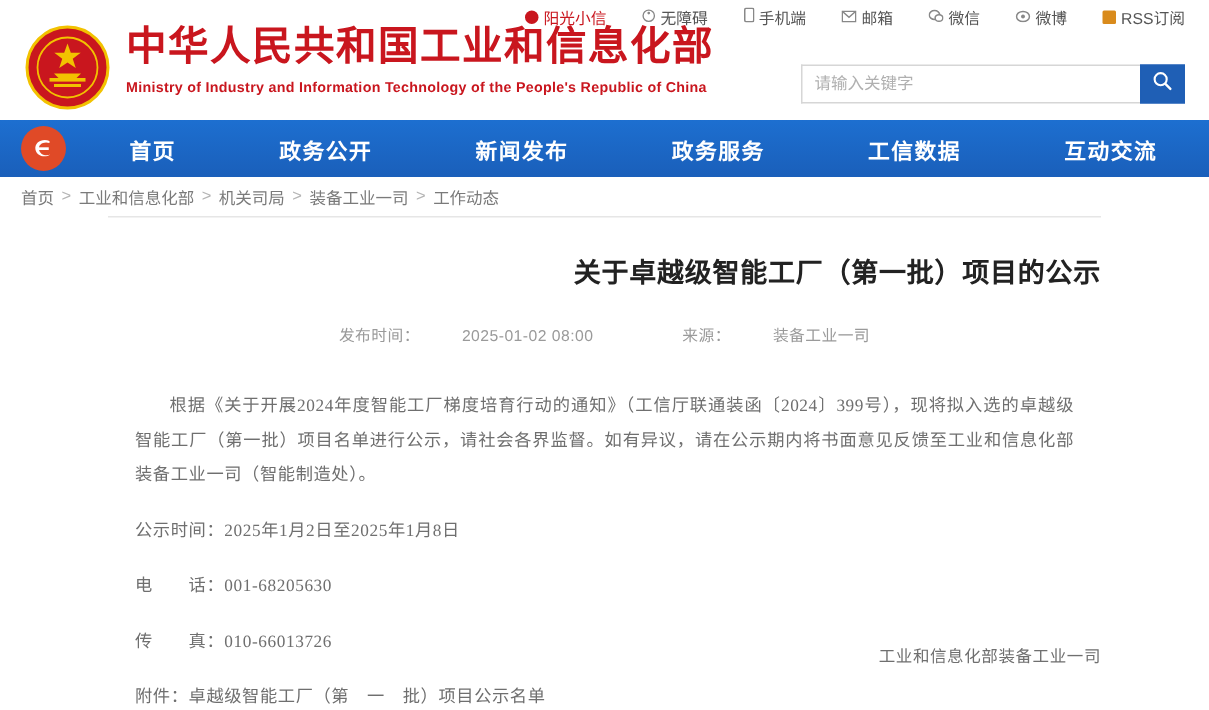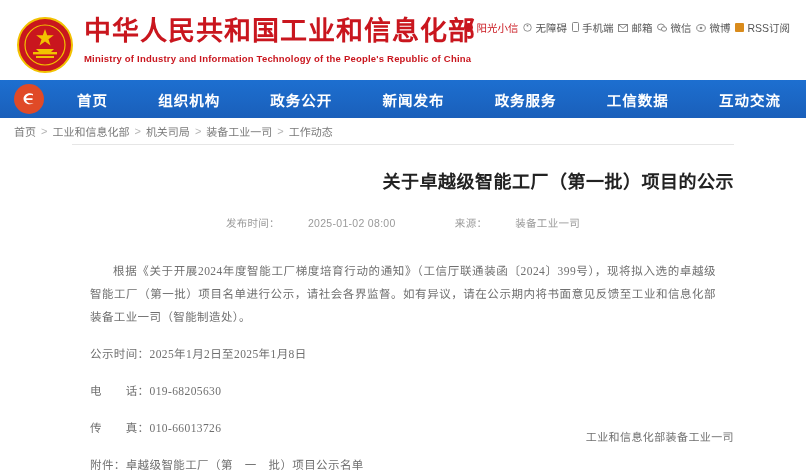--- a/index.html
+++ b/index.html
@@ -44,24 +44,24 @@
     font-size: 9.5px;
     color: #c9161e;
     letter-spacing: .2px;
     white-space: nowrap;
     font-weight: bold;
   }
 
   
   .top-links {
     position: absolute;
-    right: 16px; top: 20px;
+    right: 16px; top: 4px;
     display: flex;
     align-items: center;
-    gap: 5px;
+    gap: 24px;
     font-size: 10.5px;
     color: #555;
     white-space: nowrap;
   }
   .top-links .lnk { color:#555; text-decoration:none; display:flex; align-items:center; gap:3px; }
   .top-links .lnk.red { color:#c9161e; }
   .dot-ico { width:9px; height:9px; border-radius:50%; background:#c9161e; display:inline-block; }
   .sq-ico { width:9px; height:9px; background:#d98b1c; display:inline-block; border-radius:1px;}
 
   
@@ -249,32 +249,42 @@
             </svg>
         </span>
         <span>微博</span>
       </a>
       <a class="lnk" href="#">
         <span class="sq-ico"></span>
         <span>RSS订阅</span>
       </a>
     </div>
 
+    <div class="search-wrap">
+      <input class="search-input" type="text" placeholder="请输入关键字" style="">
+      <div class="search-btn">
+        <span>
+          <svg width="14" height="14" viewBox="0 0 16 16">
+            <circle cx="6.6" cy="6.6" r="4.6" fill="none" stroke="#fff" stroke-width="1.6"></circle>
+            <line x1="10.2" y1="10.2" x2="14" y2="14" stroke="#fff" stroke-width="1.8" stroke-linecap="round"></line>
+          </svg>
+        </span>
+      </div>
+    </div>
   </div>
 
   <div class="nav">
     <div class="nav-logo">
       <svg width="20" height="20" viewBox="0 0 20 20">
         <path d="M14 5 C9 3, 4 6, 4.6 10.5 C5.2 15, 11 16.6, 14.6 14 C11.6 15.2, 7.6 14.2, 7 10.6 C6.5 7.2, 10 5.2, 14 6.4 Z" fill="#fff"></path>
         <rect x="6.5" y="9.2" width="7" height="1.8" fill="#fff"></rect>
       </svg>
     </div>
     <div class="nav-items">
       <a class="nav-item" href="#">首页</a>
-      <a class="nav-item" href="#">组织机构</a>
       <a class="nav-item" href="#">政务公开</a>
       <a class="nav-item" href="#">新闻发布</a>
       <a class="nav-item" href="#">政务服务</a>
       <a class="nav-item" href="#">工信数据</a>
       <a class="nav-item" href="#">互动交流</a>
     </div>
   </div>
 
   <div class="crumb">
     <a href="#">首页</a>
@@ -293,21 +303,21 @@
     <div class="art-title">关于卓越级智能工厂（第一批）项目的公示</div>
 
     <div class="art-meta">
       <span><span>发布时间：</span><span>2025-01-02 08:00</span></span>
       <span><span>来源：</span><span>装备工业一司</span></span>
     </div>
 
     <div class="art-body">
       <p class="indent">根据《关于开展2024年度智能工厂梯度培育行动的通知》（工信厅联通装函〔2024〕399号），现将拟入选的卓越级智能工厂（第一批）项目名单进行公示，请社会各界监督。如有异议，请在公示期内将书面意见反馈至工业和信息化部装备工业一司（智能制造处）。</p>
       <p class="kv"><span class="k">公示时间：</span><span>2025年1月2日至2025年1月8日</span></p>
-      <p class="kv"><span class="k">电　　话：</span><span>019-68205630</span></p>
+      <p class="kv"><span class="k">电　　话：</span><span>001-68205630</span></p>
       <p class="kv"><span class="k">传　　真：</span><span>010-66013726</span></p>
       <p class="kv"><span class="k">附件：</span><span>卓越级智能工厂（第　一　批）项目公示名单</span></p>
     </div>
 
     <div class="sign">工业和信息化部装备工业一司</div>
   </div>
 
 </div>
 
 </body></html>

